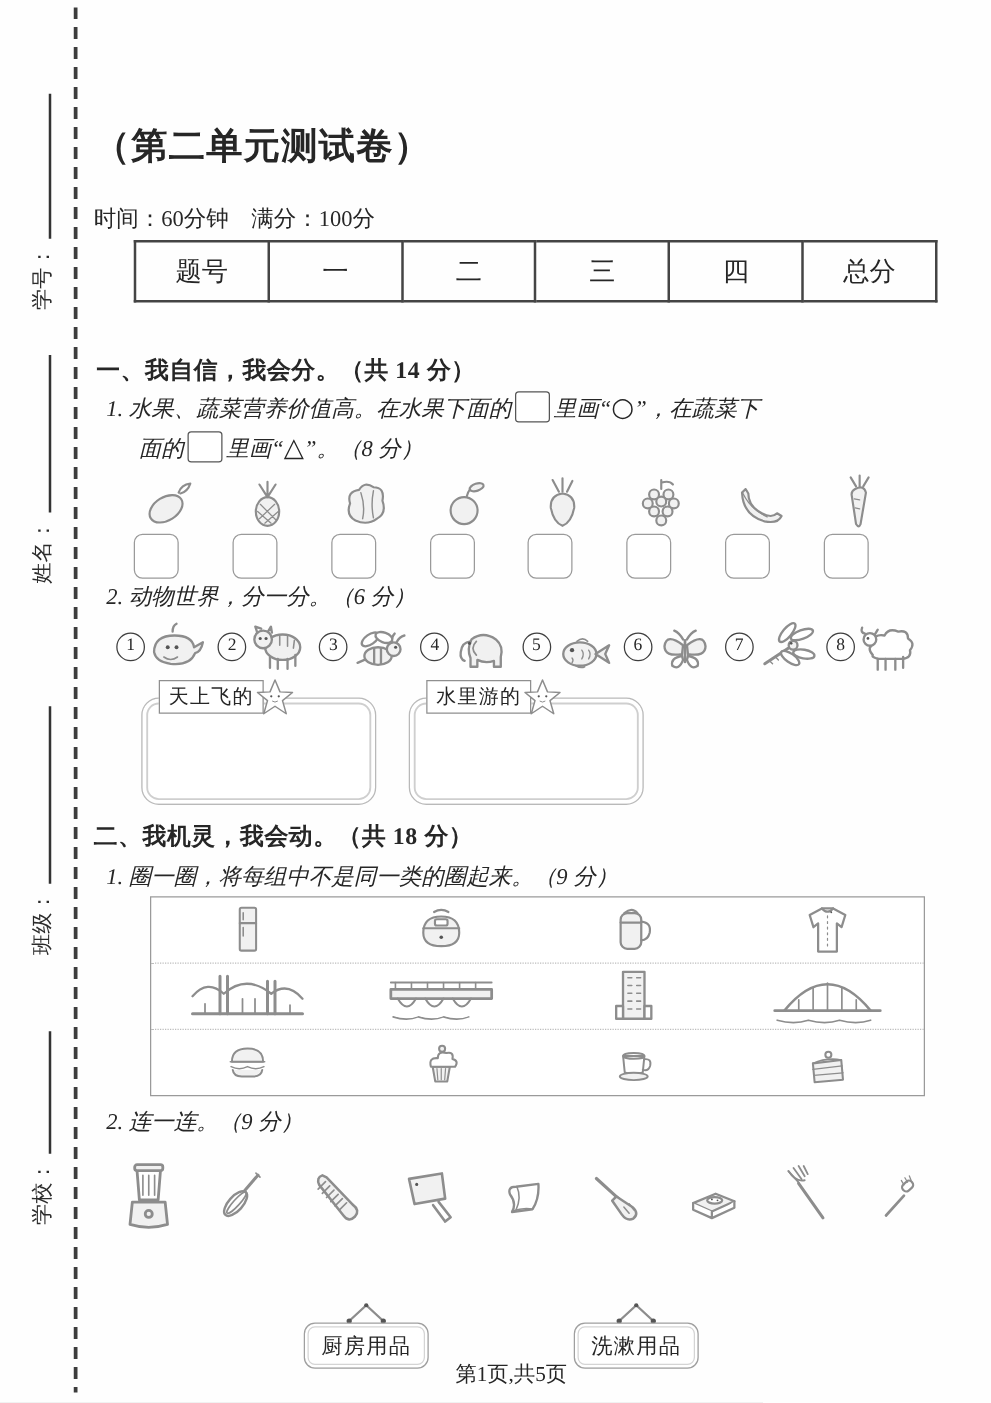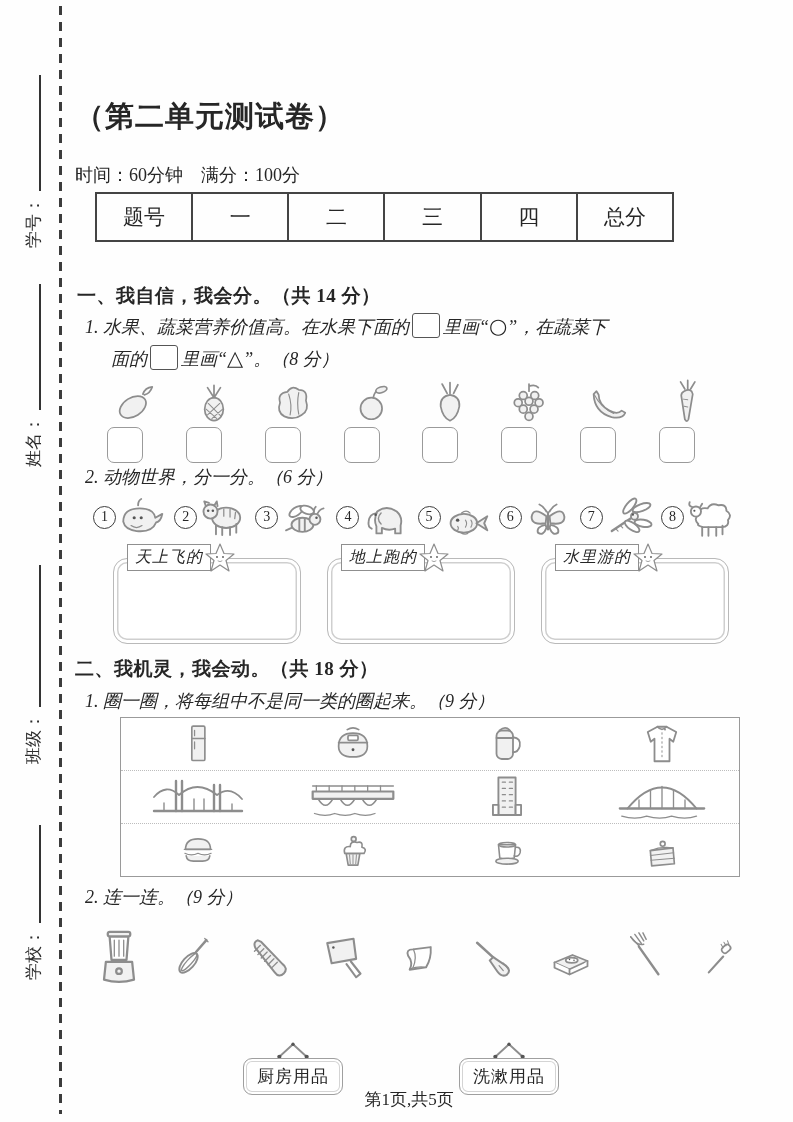--- a/index.html
+++ b/index.html
@@ -10,21 +10,21 @@
     background:repeating-linear-gradient(to bottom,#3c3c3c 0 9px,transparent 9px 16px);}
   .side-field{position:absolute;height:34px;display:flex;align-items:center;gap:6px;
     transform:rotate(-90deg);font-size:17px;white-space:nowrap;color:#2b2b2b;}
   .side-line{display:inline-block;border-bottom:2px solid #333;height:13px;}
   
   .content{position:absolute;left:75px;top:0;width:668px;height:1122px;}
   .blk{position:absolute;}
   .title{width:100%;text-align:center;font-size:38px;font-weight:bold;letter-spacing:2px;}
   .subtitle{width:100%;text-align:left;font-size:29px;font-weight:bold;letter-spacing:1px;}
   .meta{width:100%;font-size:18px;padding-right:6px;box-sizing:border-box;}
-  table.score{border-collapse:collapse;width:579px;table-layout:fixed;}
+  table.score{border-collapse:collapse;width:643px;table-layout:fixed;margin-left:12px;}
   table.score td{border:2px solid #444;height:40px;text-align:center;font-size:21px;
     font-family:"Liberation Serif",serif;}
   table.score tr:last-child td{height:44px;}
   .sec-head{font-size:19px;font-weight:bold;letter-spacing:.5px;}
   .qtext{font-size:18px;line-height:31px;font-style:italic;}
   .inline-box{display:inline-block;width:26px;height:23px;border:1.5px solid #555;
     border-radius:3px;vertical-align:-5px;margin:0 3px;background:#fff;}
   .shape{font-family:"DejaVu Sans",sans-serif;font-size:21px;}
   .indent{padding-left:26px;}
   
@@ -37,21 +37,21 @@
   .animal{display:flex;align-items:center;}
   .cnum{display:inline-flex;width:21px;height:21px;border:1.6px solid #3d3d3d;border-radius:50%;
     align-items:center;justify-content:center;font-size:14px;margin-right:1px;flex:none;}
   
   .cat-row{display:flex;gap:26px;}
   .cat-box{position:relative;width:188px;height:92px;}
   .cat-inner{position:absolute;inset:6px 0 0 0;border:1.5px solid #b9b9b9;border-radius:14px;
     box-shadow:inset 0 0 0 3px #fff,inset 0 0 0 4.5px #cfcfcf;background:#fff;}
   .cat-tab{position:absolute;top:-8px;left:14px;display:flex;align-items:flex-start;z-index:2;}
   .cat-tab .tab-text{border:1.2px solid #8f8f8f;background:#fff;padding:2px 7px;font-size:16px;
-    letter-spacing:1px;font-style:italic;}
+    letter-spacing:1px;}
   .cat-tab svg{margin-left:-7px;margin-top:-2px;}
   
   .grid{width:618px;border:1.5px solid #9a9a9a;background:#fff;}
   .grid-row{display:flex;height:52px;border-bottom:1.5px dotted #bdbdbd;}
   .grid-row:last-child{border-bottom:none;}
   .grid-cell{width:25%;display:flex;align-items:center;justify-content:center;}
   
   .item-row{display:flex;justify-content:space-between;align-items:center;width:650px;height:96px;}
   .match-item{display:flex;align-items:center;justify-content:center;}
   
@@ -284,32 +284,20 @@
               <path d="M32 4 L40 23 L60 24 L44 37 L50 58 L32 46 L14 58 L20 37 L4 24 L24 23 Z" style="fill:#ffffff"></path>
               <circle cx="26" cy="30" r="1.8" style="fill:#555;stroke:none"></circle>
               <circle cx="38" cy="30" r="1.8" style="fill:#555;stroke:none"></circle>
               <path d="M28 38 q4 3 8 0" style="stroke-width:1.6"></path>
             </svg>
           </div>
         </div>
         <div class="cat-box">
      <div class="cat-inner"></div>
      <div class="cat-tab">
-            <span class="tab-text">地上跑的</span>
-            <svg class="icon" width="32" height="32" viewBox="0 0 64 64" preserveAspectRatio="xMidYMid meet">
-              <path d="M32 4 L40 23 L60 24 L44 37 L50 58 L32 46 L14 58 L20 37 L4 24 L24 23 Z" style="fill:#ffffff"></path>
-              <circle cx="26" cy="30" r="1.8" style="fill:#555;stroke:none"></circle>
-              <circle cx="38" cy="30" r="1.8" style="fill:#555;stroke:none"></circle>
-              <path d="M28 38 q4 3 8 0" style="stroke-width:1.6"></path>
-            </svg>
-          </div>
-        </div>
-        <div class="cat-box">
-     <div class="cat-inner"></div>
-     <div class="cat-tab">
             <span class="tab-text">水里游的</span>
             <svg class="icon" width="32" height="32" viewBox="0 0 64 64" preserveAspectRatio="xMidYMid meet">
               <path d="M32 4 L40 23 L60 24 L44 37 L50 58 L32 46 L14 58 L20 37 L4 24 L24 23 Z" style="fill:#ffffff"></path>
               <circle cx="26" cy="30" r="1.8" style="fill:#555;stroke:none"></circle>
               <circle cx="38" cy="30" r="1.8" style="fill:#555;stroke:none"></circle>
               <path d="M28 38 q4 3 8 0" style="stroke-width:1.6"></path>
             </svg>
           </div>
         </div>
       </div>

